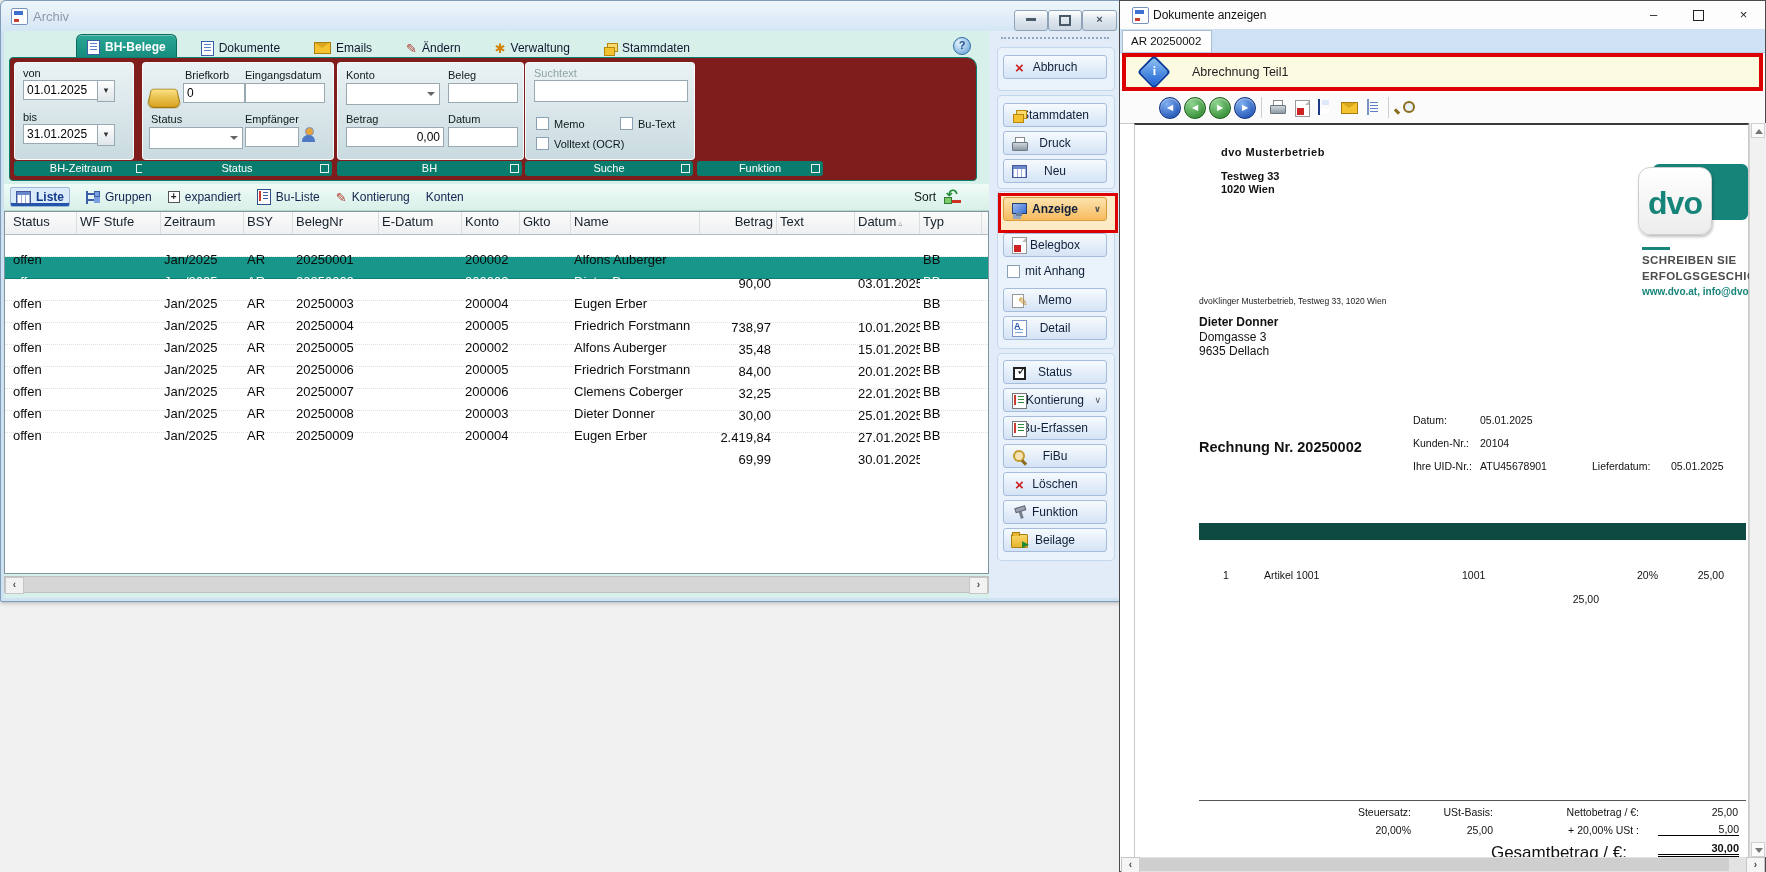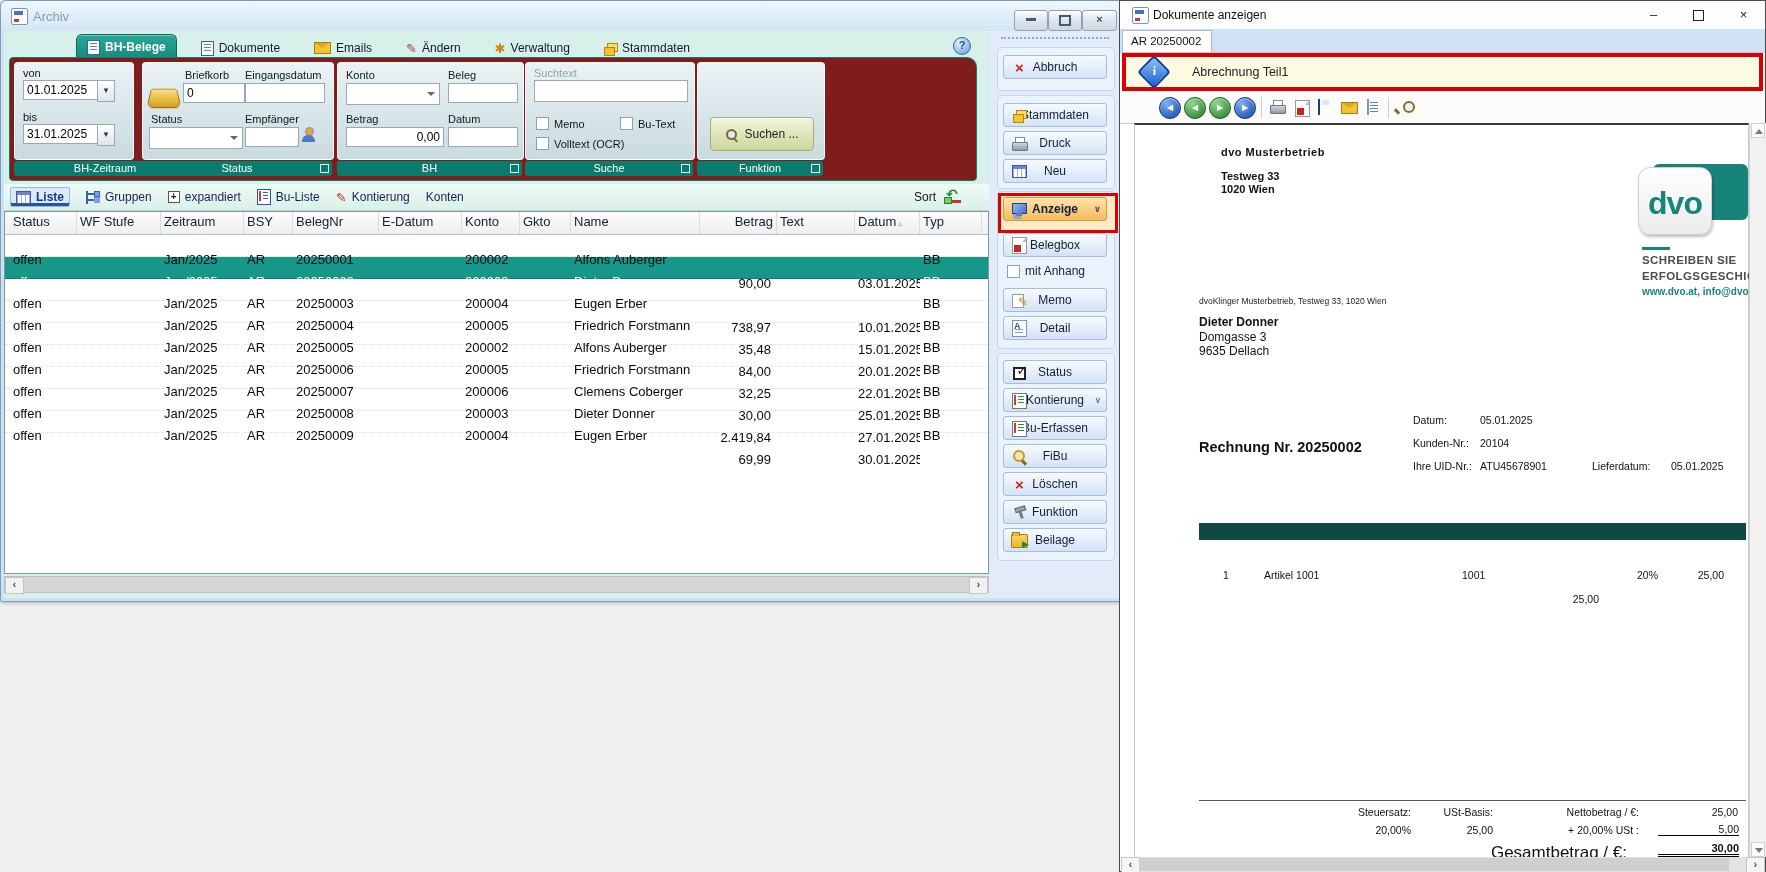--- a/index.html
+++ b/index.html
@@ -297,21 +297,21 @@
       <div id="filterpanel">
 
         <div class="fgroup" style="left:4px;width:118px;">
           <span class="flabel" style="left:8px;top:4px;">von</span>
           <input class="finput" style="left: 8px; top: 17px; width: 68px;" value="01.01.2025">
           <span class="drop" style="left:82px;top:17px;">▾</span>
           <span class="flabel" style="left:8px;top:48px;">bis</span>
           <input class="finput" style="left: 8px; top: 61px; width: 68px;" value="31.01.2025">
           <span class="drop" style="left:82px;top:61px;">▾</span>
         </div>
-        <div class="fglabel" style="left:4px;width:134px;padding-left:24px;"><span>BH-Zeitraum</span><i></i></div>
+        <div class="fglabel" style="left:4px;width:134px;"><span>BH-Zeitraum</span><i></i></div>
 
         <div class="fgroup" style="left:132px;width:190px;">
           <span class="basket-ico" style="left:6px;top:24px;"></span>
           <span class="flabel" style="left:42px;top:6px;">Briefkorb</span>
           <input class="finput" style="left: 40px; top: 20px; width: 54px;" value="0">
           <span class="flabel" style="left:102px;top:6px;">Eingangsdatum</span>
           <input class="finput" style="left: 102px; top: 20px; width: 72px;">
           <span class="flabel" style="left:8px;top:50px;">Status</span>
           <span class="fselect" style="left:6px;top:64px;width:92px;"></span>
           <span class="flabel" style="left:102px;top:50px;">Empfänger</span>
@@ -343,26 +343,20 @@
               <span class="cb"></span>
               <span>Bu-Text</span>
             </span>
           <span class="cbrow" style="left:10px;top:74px;">
               <span class="cb"></span>
               <span>Volltext (OCR)</span>
             </span>
         </div>
         <div class="fglabel" style="left:515px;width:168px;"><span>Suche</span><i></i></div>
 
-        <div class="fgroup" style="left:687px;width:126px;">
-          <span id="suchen-btn">
-            <span class="mag-ico"></span>
-            <span>Suchen ...</span>
-          </span>
-        </div>
         <div class="fglabel" style="left:687px;width:126px;"><span>Funktion</span><i></i></div>
       </div>
 
       <div id="viewbar">
         <span class="vitem active">
             <span class="grid-ico"></span>
             <span>Liste</span>
           </span>
         <span class="vitem">
             <span class="tree-ico"></span>

